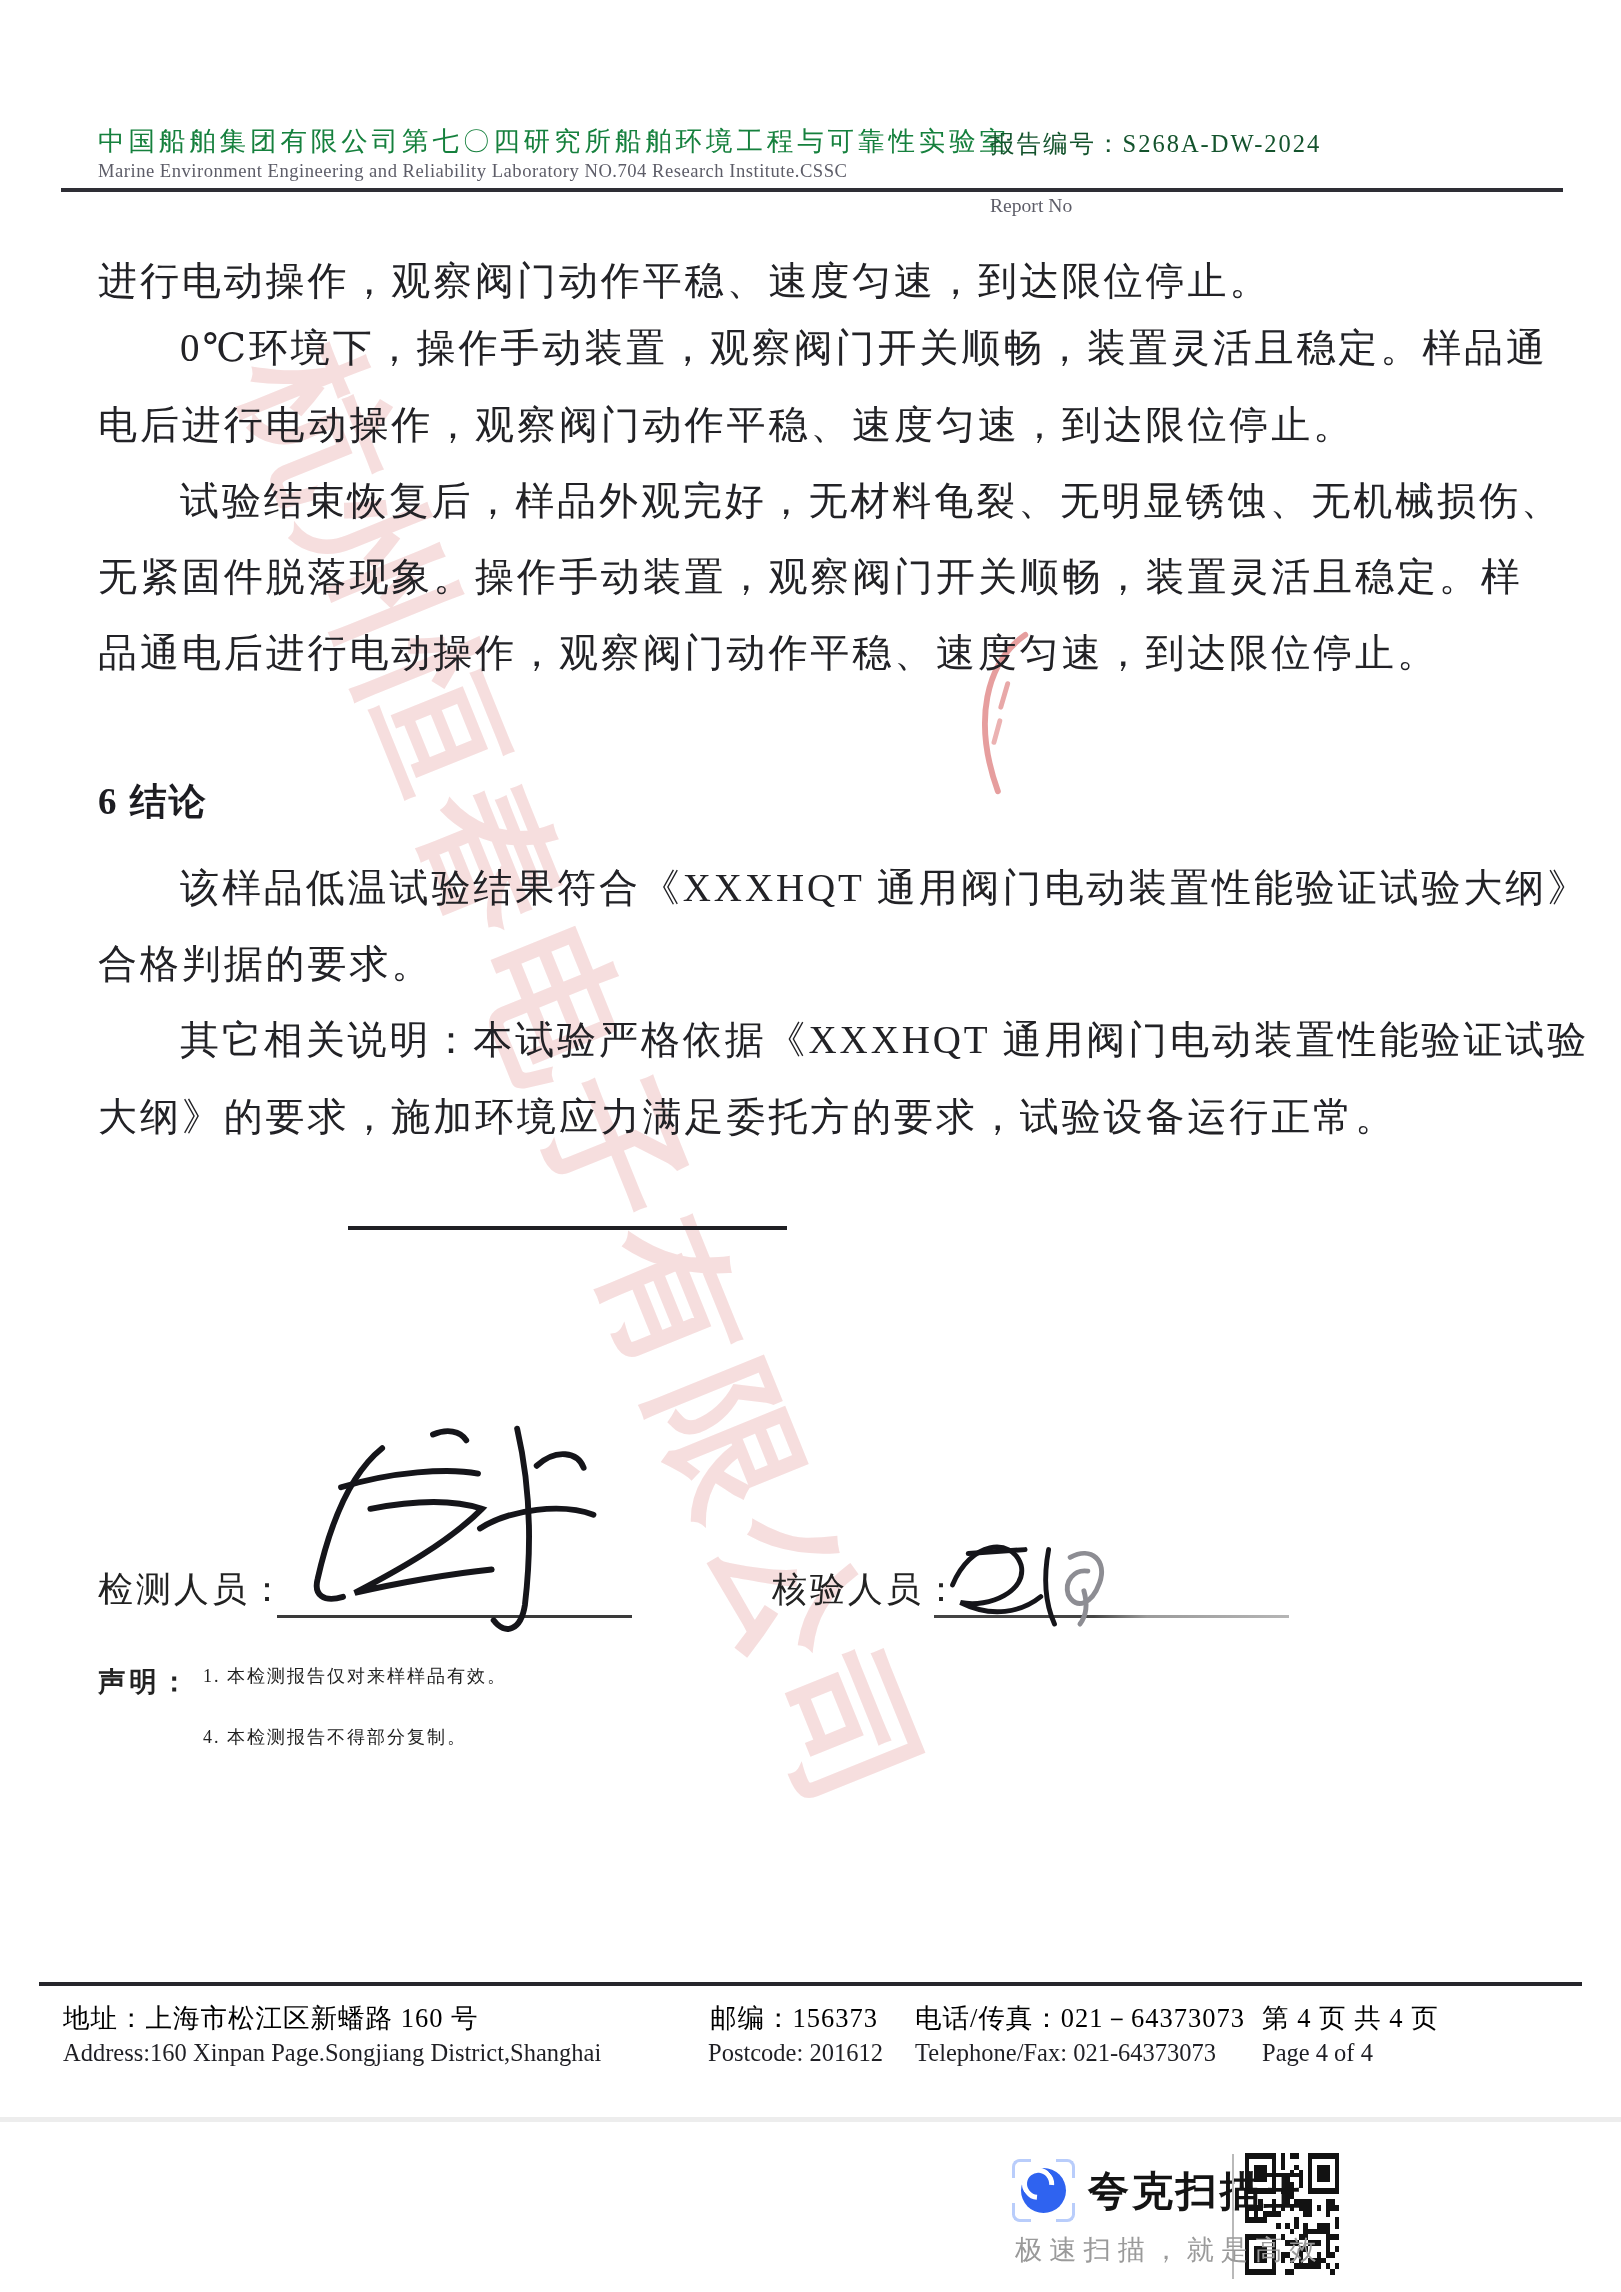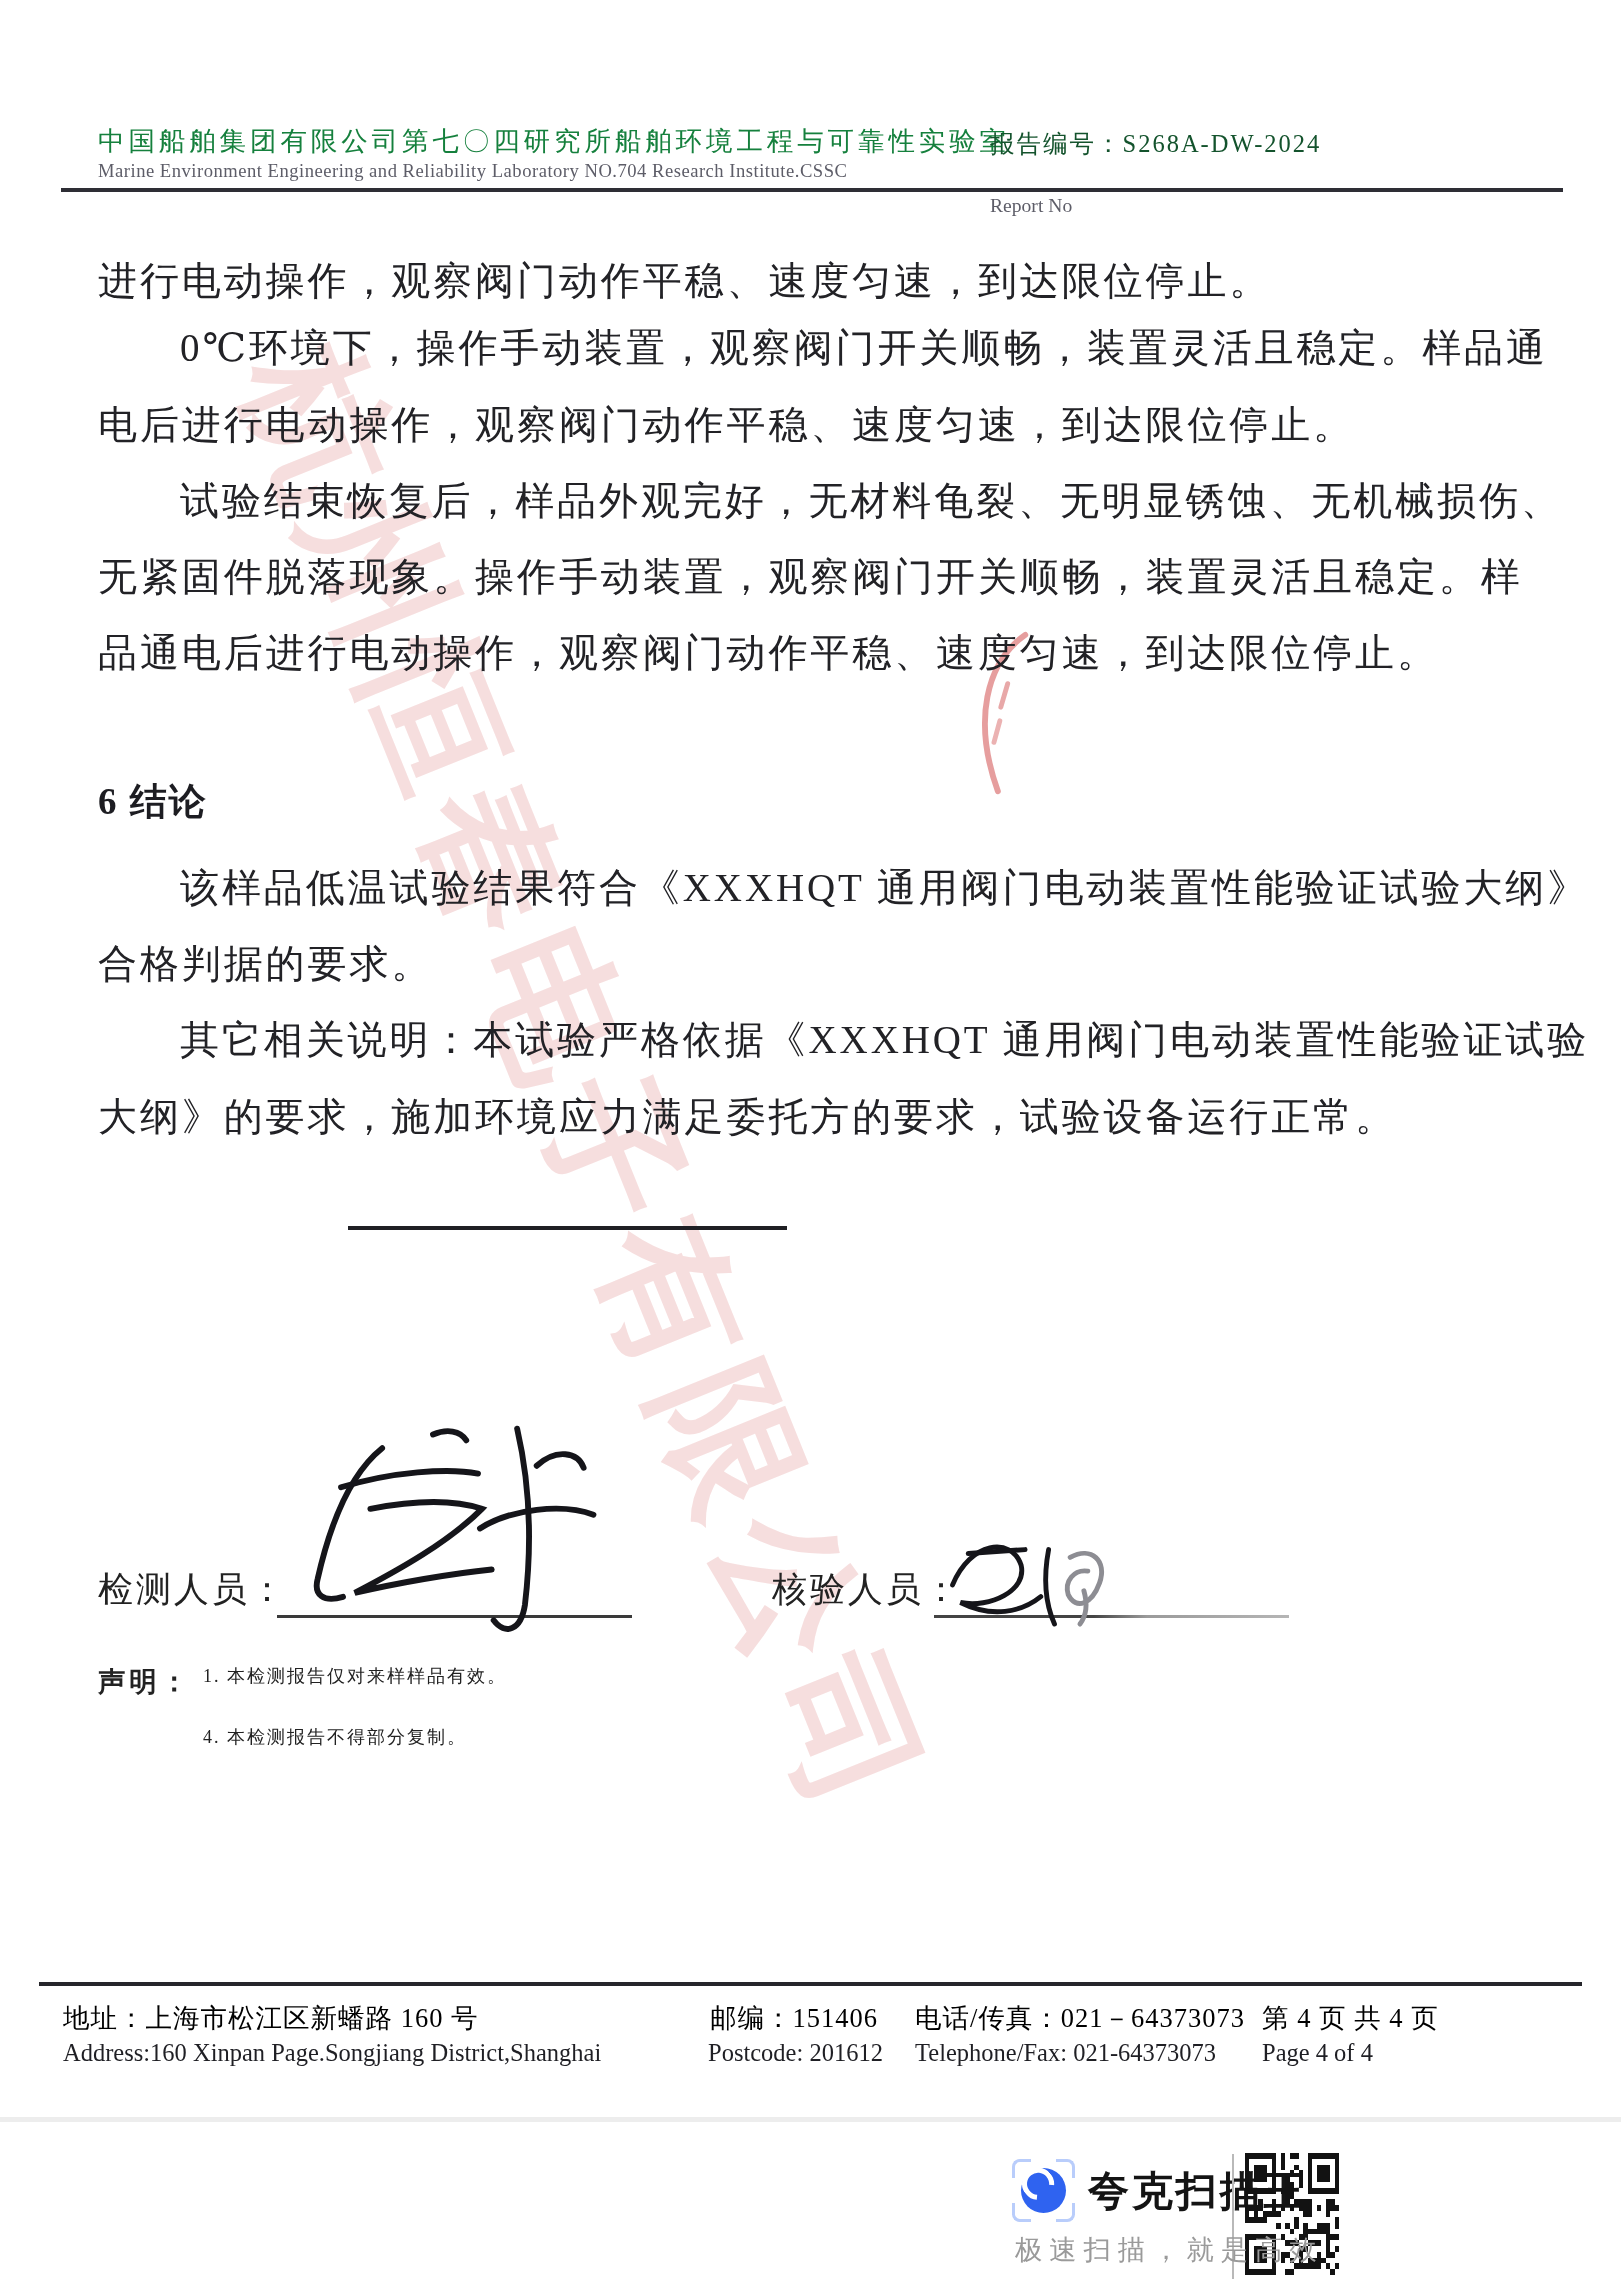--- a/index.html
+++ b/index.html
@@ -125,21 +125,21 @@
       </g>
     </svg>
 
     <div class="stm-label">声明：</div>
     <div class="stm-item" style="top:1664px">1. 本检测报告仅对来样样品有效。</div>
     <div class="stm-item" style="top:1725px">4. 本检测报告不得部分复制。</div>
 
     <div class="footer-rule"></div>
     <div class="f-cn" style="left:63px">地址：上海市松江区新蟠路 160 号</div>
     <div class="f-en" style="left:63px">Address:160 Xinpan Page.Songjiang District,Shanghai</div>
-    <div class="f-cn" style="left:710px">邮编：151406</div>
+    <div class="f-cn" style="left:710px">邮编：156373</div>
     <div class="f-en" style="left:708px">Postcode: 201612</div>
     <div class="f-cn" style="left:915px">电话/传真：021－64373073</div>
     <div class="f-en" style="left:915px">Telephone/Fax: 021-64373073</div>
     <div class="f-cn" style="left:1262px">第 4 页 共 4 页</div>
     <div class="f-en" style="left:1262px">Page 4 of 4</div>
 
     <div class="scan-band"></div>
 
     <div class="q-logo">
       <span class="q-corner tl"></span>

